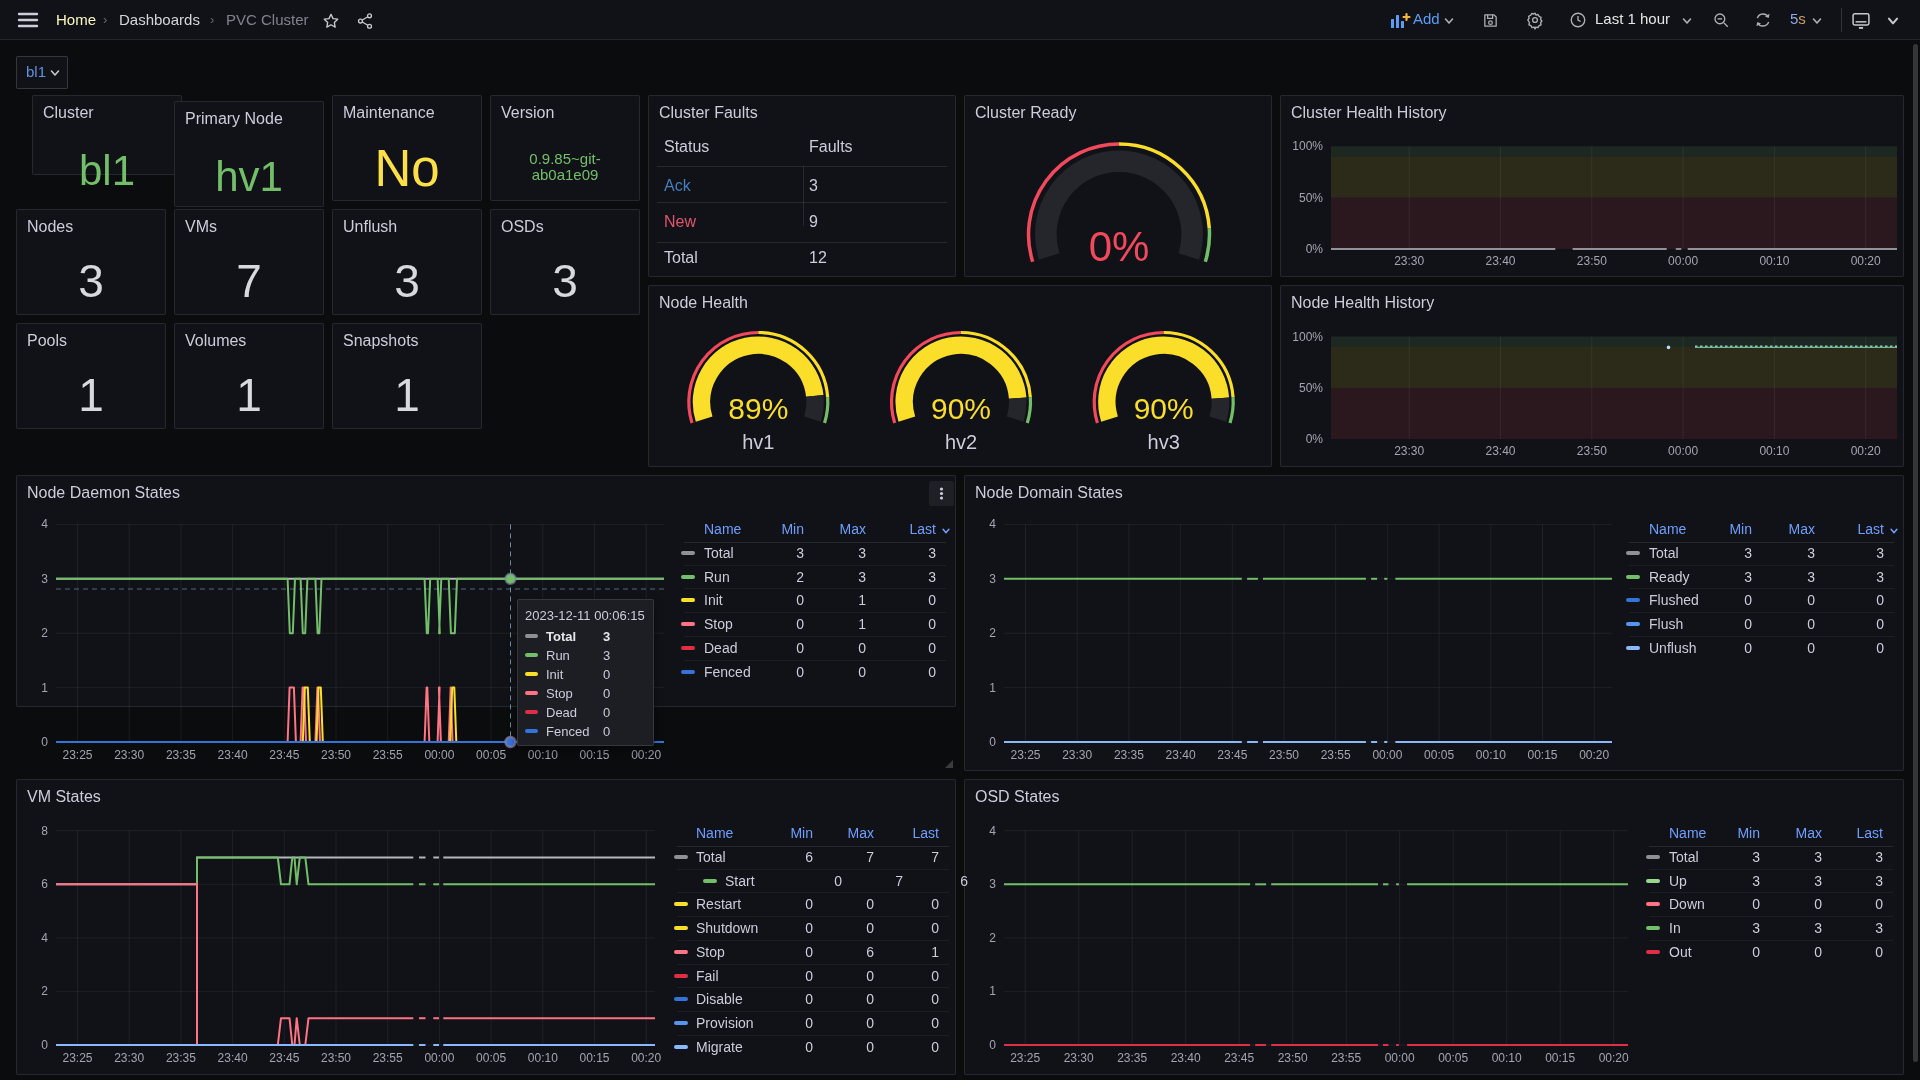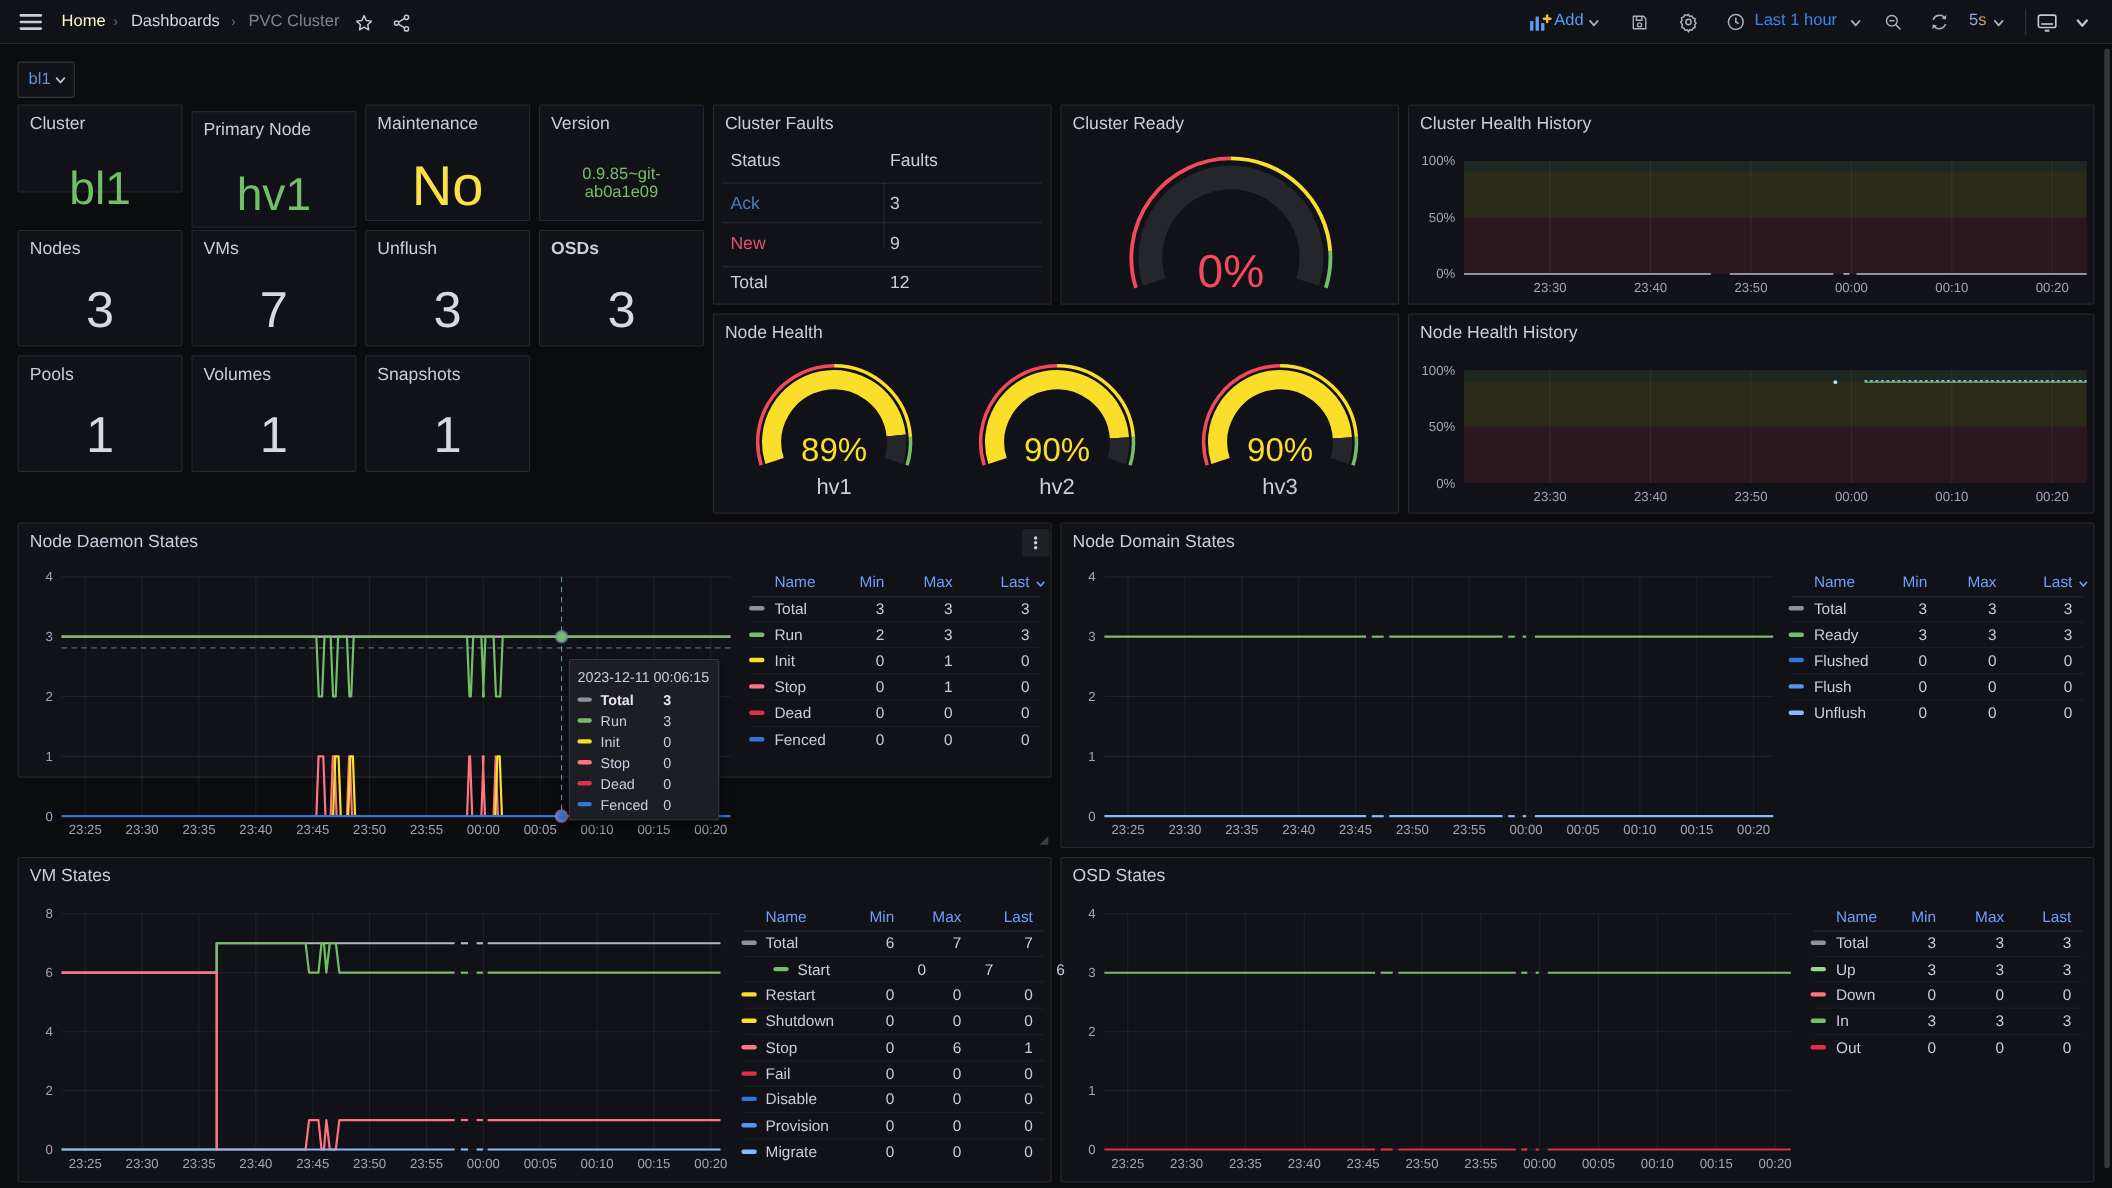--- a/index.html
+++ b/index.html
@@ -72,21 +72,21 @@
       <circle cx="12" cy="12" r="3.2"></circle>
       <path d="M12 2.8l1.2 2.6 2.8-.7 1.5 2.5 2.6 1.2-.7 2.8 1.8 2.2-1.8 2.2.7 2.8-2.6 1.2-1.5 2.5-2.8-.7-1.2 2.6-1.2-2.6-2.8.7-1.5-2.5-2.6-1.2.7-2.8L2.4 12l1.8-2.2-.7-2.8 2.6-1.2 1.5-2.5 2.8.7z" stroke-linejoin="round"></path>
     </g>
   </svg>
 <svg width="18" height="18" style="left:1569px;top:11px" viewBox="0 0 24 24">
     <g fill="none" stroke="#aeafb6" stroke-width="1.8">
       <circle cx="12" cy="12" r="9"></circle>
       <path d="M12 6.5V12l3.5 2"></path>
     </g>
   </svg>
-<div style="position:absolute;left:1595px;top:10px;font-size:15px;color:#3b82f6">Last 1 hour</div>
+<div style="position:absolute;left:1595px;top:10px;font-size:15px;color:#e5e5e5">Last 1 hour</div>
 <svg width="12" height="12" style="left:1681px;top:15px" viewBox="0 0 12 12">
     <path d="M2.5 4l3.5 4 3.5-4" fill="none" stroke="#b0b1b8" stroke-width="1.6" stroke-linecap="round" stroke-linejoin="round"></path>
   </svg>
 <svg width="18" height="18" style="left:1712px;top:11px" viewBox="0 0 24 24">
     <g fill="none" stroke="#aeafb6" stroke-width="1.8">
       <circle cx="10.5" cy="10.5" r="6.5"></circle>
       <line x1="15.5" y1="15.5" x2="21" y2="21"></line>
       <line x1="7.5" y1="10.5" x2="13.5" y2="10.5"></line>
     </g>
   </svg>
@@ -112,21 +112,21 @@
   </svg>
 <svg width="14" height="14" style="left:1886px;top:14px" viewBox="0 0 12 12">
     <path d="M2.5 4l3.5 4 3.5-4" fill="none" stroke="#c7c8ce" stroke-width="1.8" stroke-linecap="round" stroke-linejoin="round"></path>
   </svg>
 <div style="position:absolute;left:1913px;top:44px;width:5px;height:1018px;border-radius:3px;background:rgba(204,204,220,0.22)"></div>
 <div style="position:absolute;left:16px;top:56px;width:52px;height:33px;border:1px solid rgba(204,204,220,0.20);border-radius:2px;background:#111217"></div>
 <div style="position:absolute;left:26px;top:63px;font-size:15px;color:#5e93dd">bl1</div>
 <svg width="12" height="12" style="left:49px;top:67px" viewBox="0 0 12 12">
     <path d="M2.5 4l3.5 4 3.5-4" fill="none" stroke="#c7c8ce" stroke-width="1.6" stroke-linecap="round" stroke-linejoin="round"></path>
   </svg>
-<div class="panel" style="left:16px;top:95px;width:150px;height:80px">
+<div class="panel" style="left:32px;top:95px;width:150px;height:80px">
 <div class="ptitle" style="font-weight:400">Cluster</div>
 <div class="statval" style="top:54px;font-size:42px;line-height:42px;color:#73bf69">bl1</div>
 </div>
 <div class="panel" style="left:174px;top:101px;width:150px;height:106px">
 <div class="ptitle" style="font-weight:400">Primary Node</div>
 <div class="statval" style="top:54px;font-size:42px;line-height:42px;color:#73bf69">hv1</div>
 </div>
 <div class="panel" style="left:332px;top:95px;width:150px;height:106px">
 <div class="ptitle" style="font-weight:400">Maintenance</div>
 <div class="statval" style="top:47px;font-size:51px;line-height:51px;color:#fde047">No</div>
@@ -141,21 +141,21 @@
 </div>
 <div class="panel" style="left:174px;top:209px;width:150px;height:106px">
 <div class="ptitle" style="font-weight:400">VMs</div>
 <div class="statval" style="top:48px;font-size:46px;line-height:46px;color:#d8d9df">7</div>
 </div>
 <div class="panel" style="left:332px;top:209px;width:150px;height:106px">
 <div class="ptitle" style="font-weight:400">Unflush</div>
 <div class="statval" style="top:48px;font-size:46px;line-height:46px;color:#d8d9df">3</div>
 </div>
 <div class="panel" style="left:490px;top:209px;width:150px;height:106px">
-<div class="ptitle" style="font-weight:700">OSDs</div>
+<div class="ptitle" style="font-weight:400">OSDs</div>
 <div class="statval" style="top:48px;font-size:46px;line-height:46px;color:#d8d9df">3</div>
 </div>
 <div class="panel" style="left:16px;top:323px;width:150px;height:106px">
 <div class="ptitle" style="font-weight:400">Pools</div>
 <div class="statval" style="top:48px;font-size:46px;line-height:46px;color:#d8d9df">1</div>
 </div>
 <div class="panel" style="left:174px;top:323px;width:150px;height:106px">
 <div class="ptitle" style="font-weight:400">Volumes</div>
 <div class="statval" style="top:48px;font-size:46px;line-height:46px;color:#d8d9df">1</div>
 </div>

